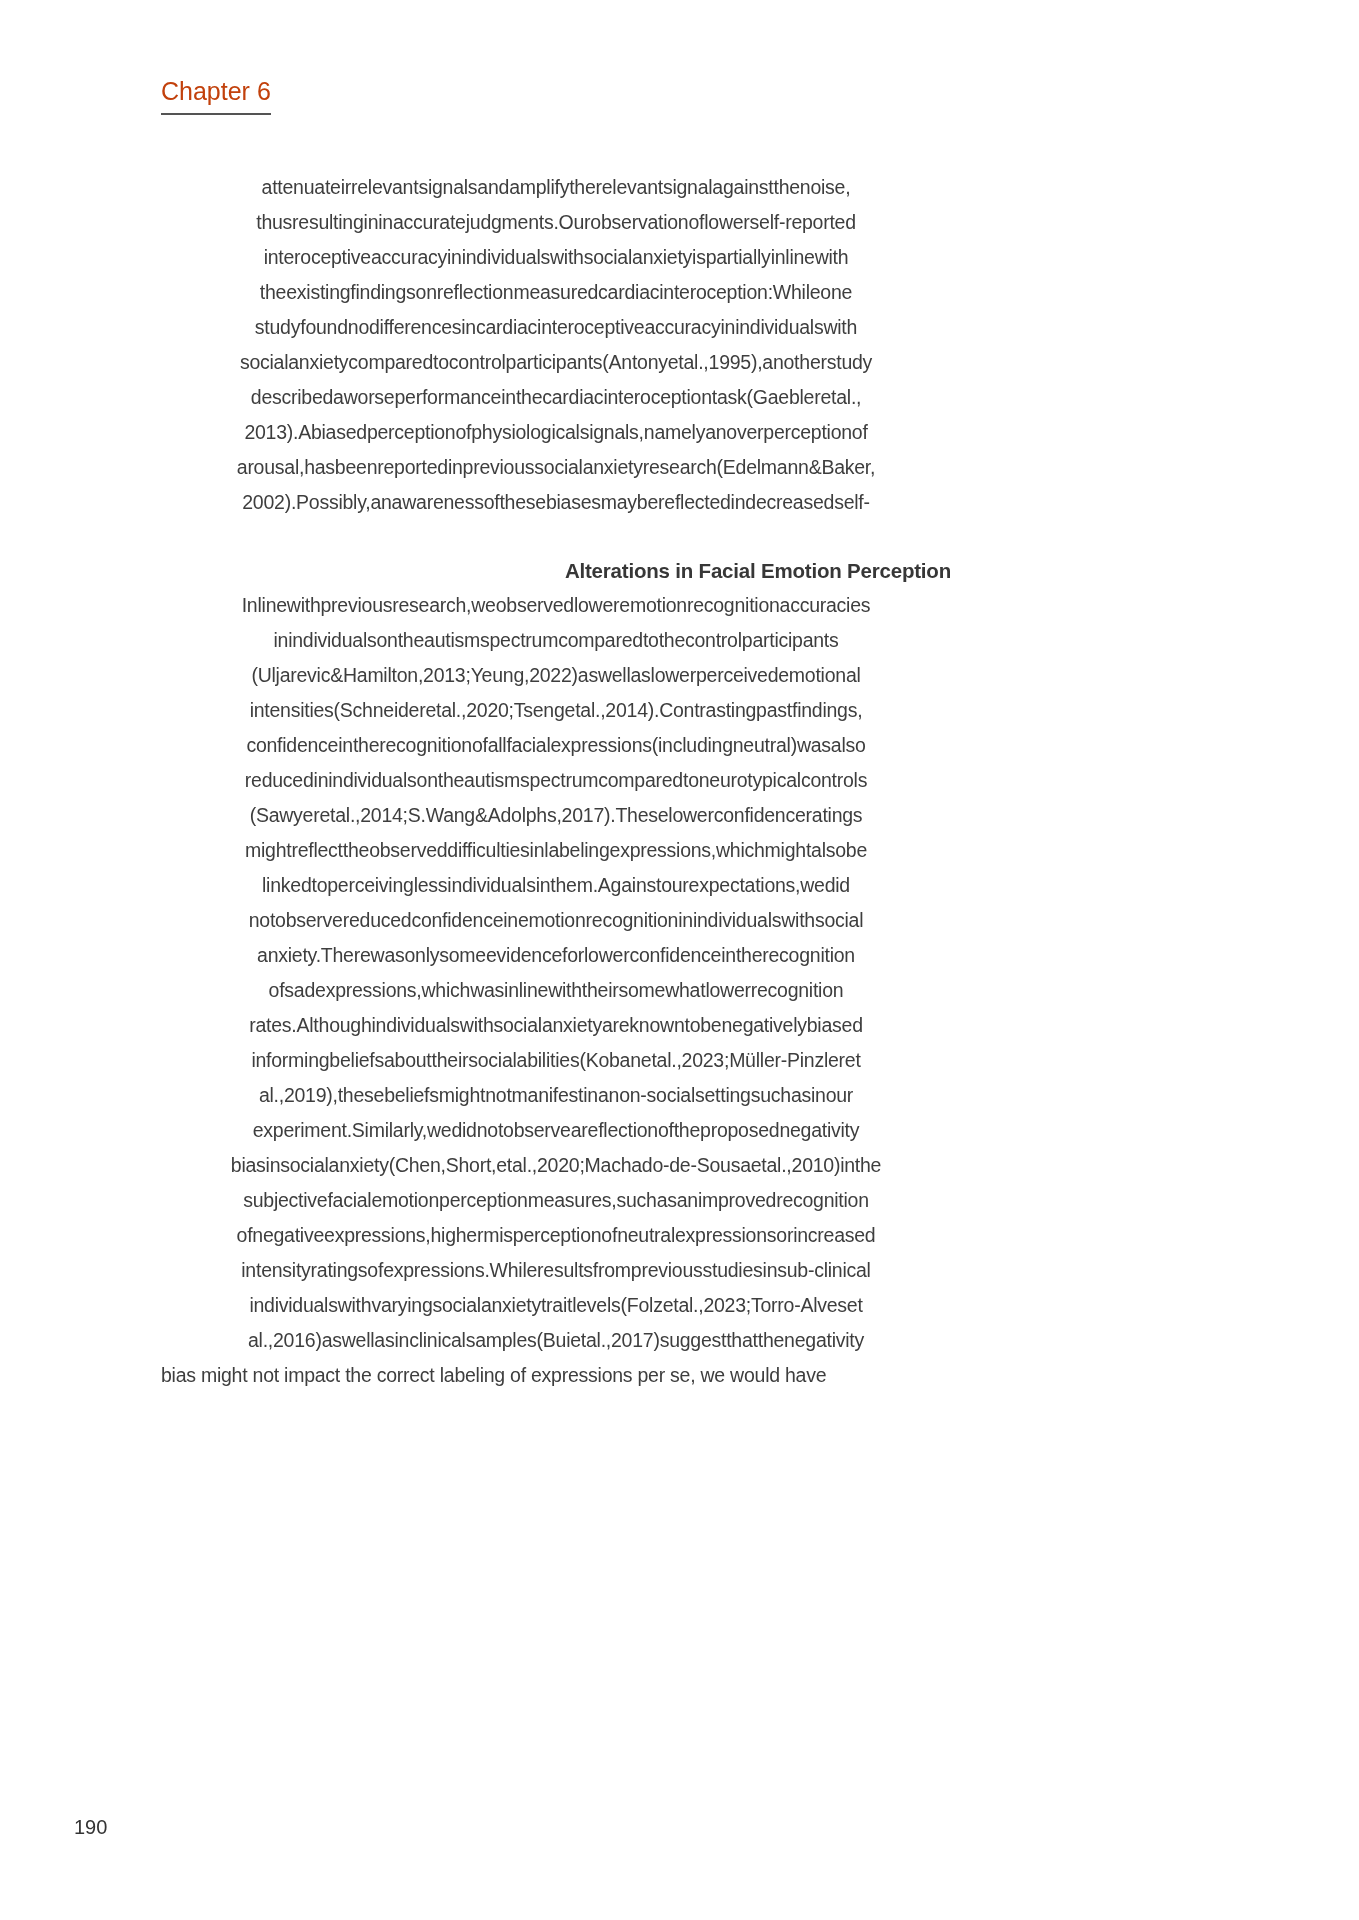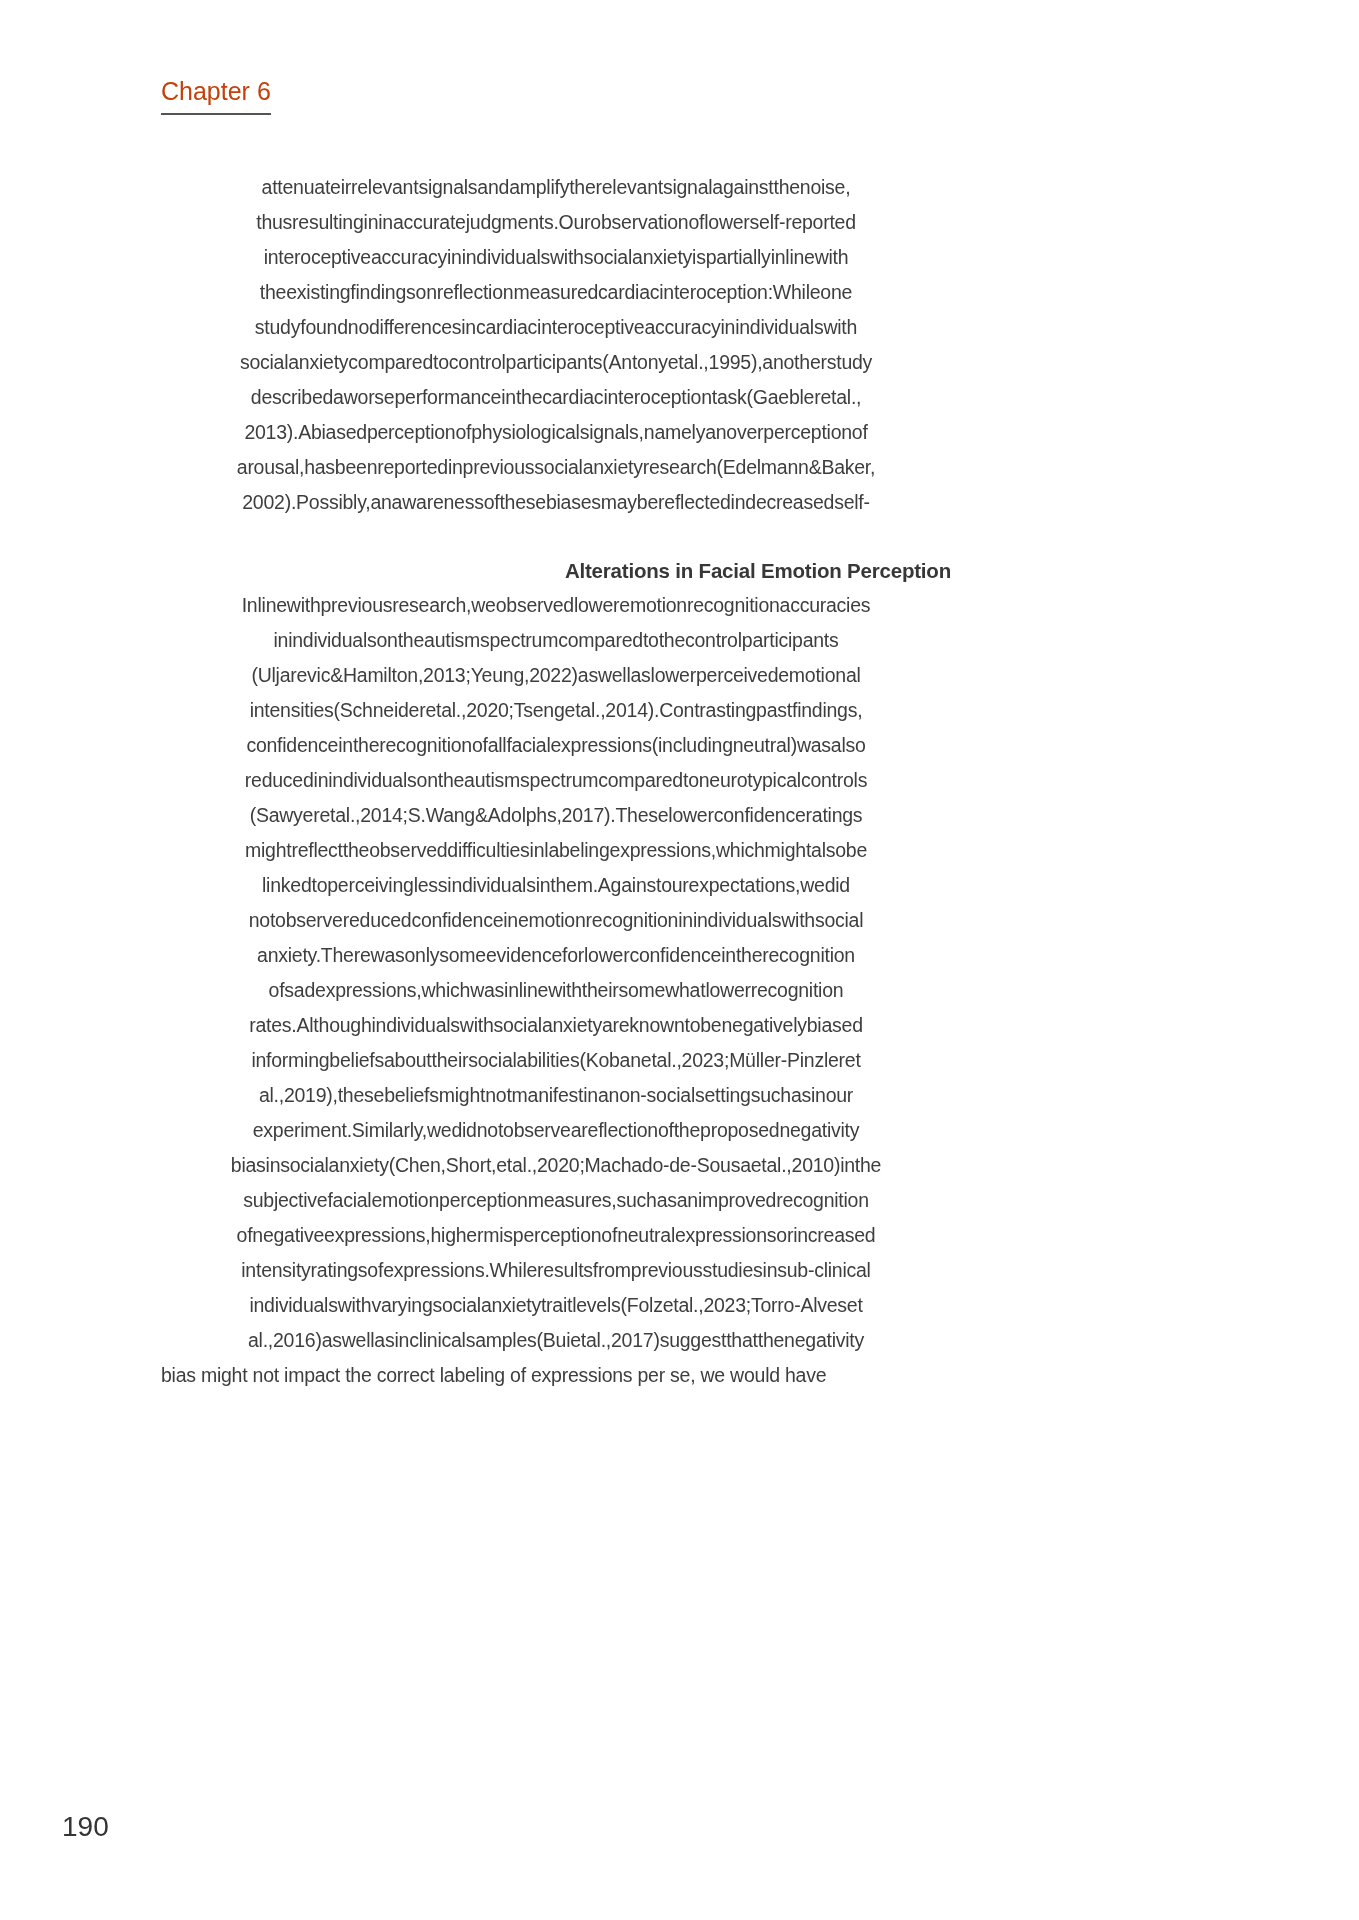--- a/index.html
+++ b/index.html
@@ -44,23 +44,23 @@
     font-size: 20.5px;
     font-weight: bold;
     color: #373737;
     margin: 33px 0 0 0;
     line-height: 35px;
     letter-spacing: -0.2px;
     text-align: right;
   }
   .page-number {
     position: absolute;
-    left: 62px;
+    left: 74px;
     top: 1812px;
-    font-size: 28px;
+    font-size: 20px;
     line-height: 30px;
     color: #343434;
   }
 </style>
 </head>
 <body>
 
 <div class="page">
 
   <div class="chapter-header">Chapter 6</div>

